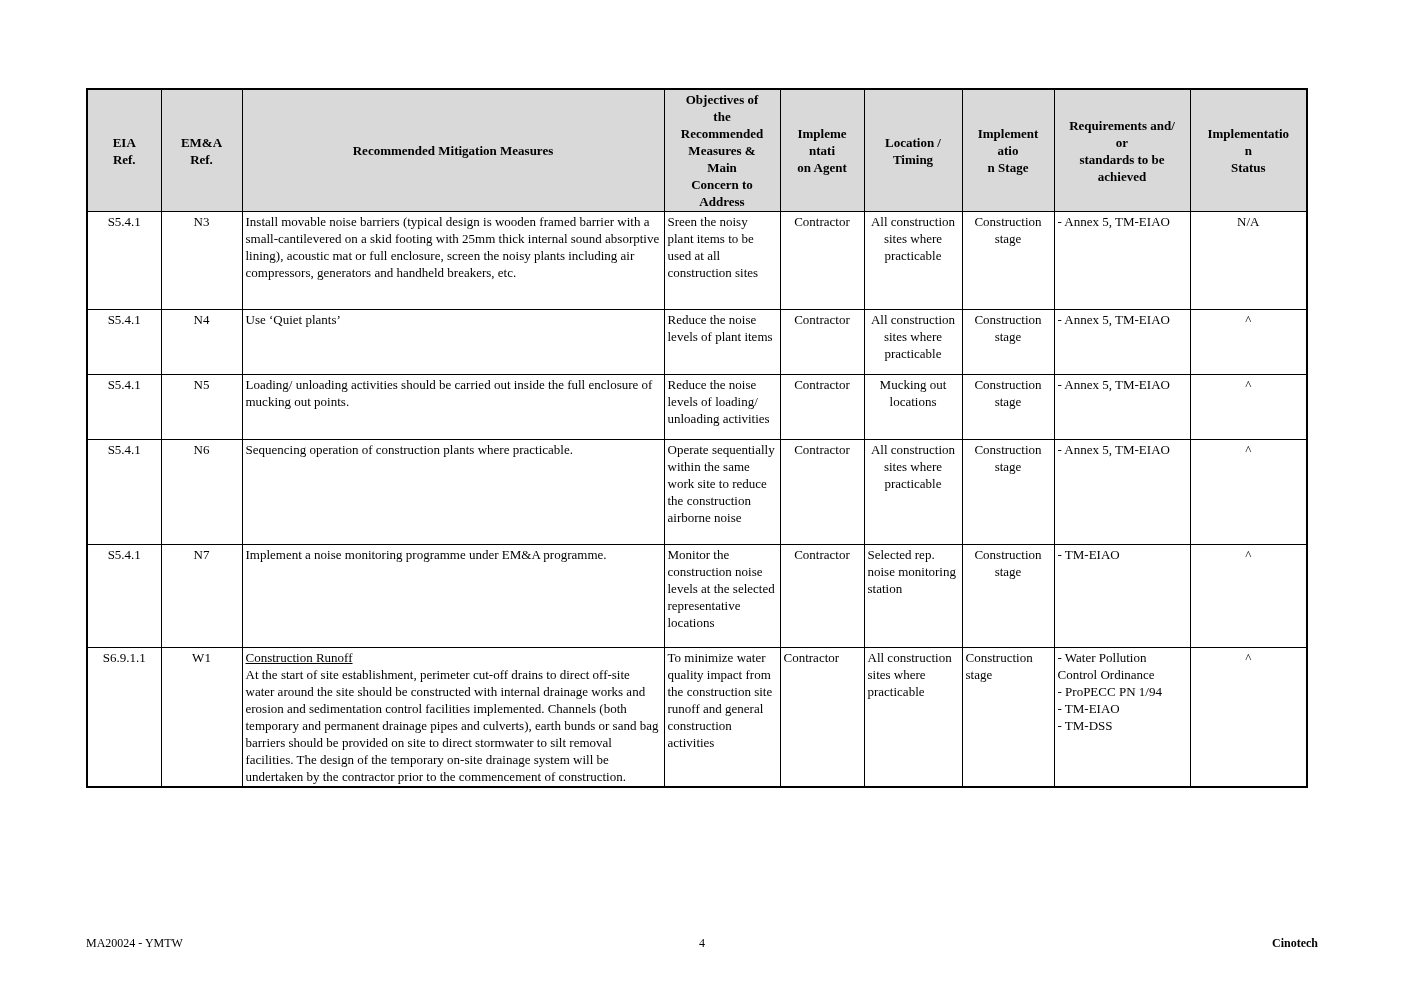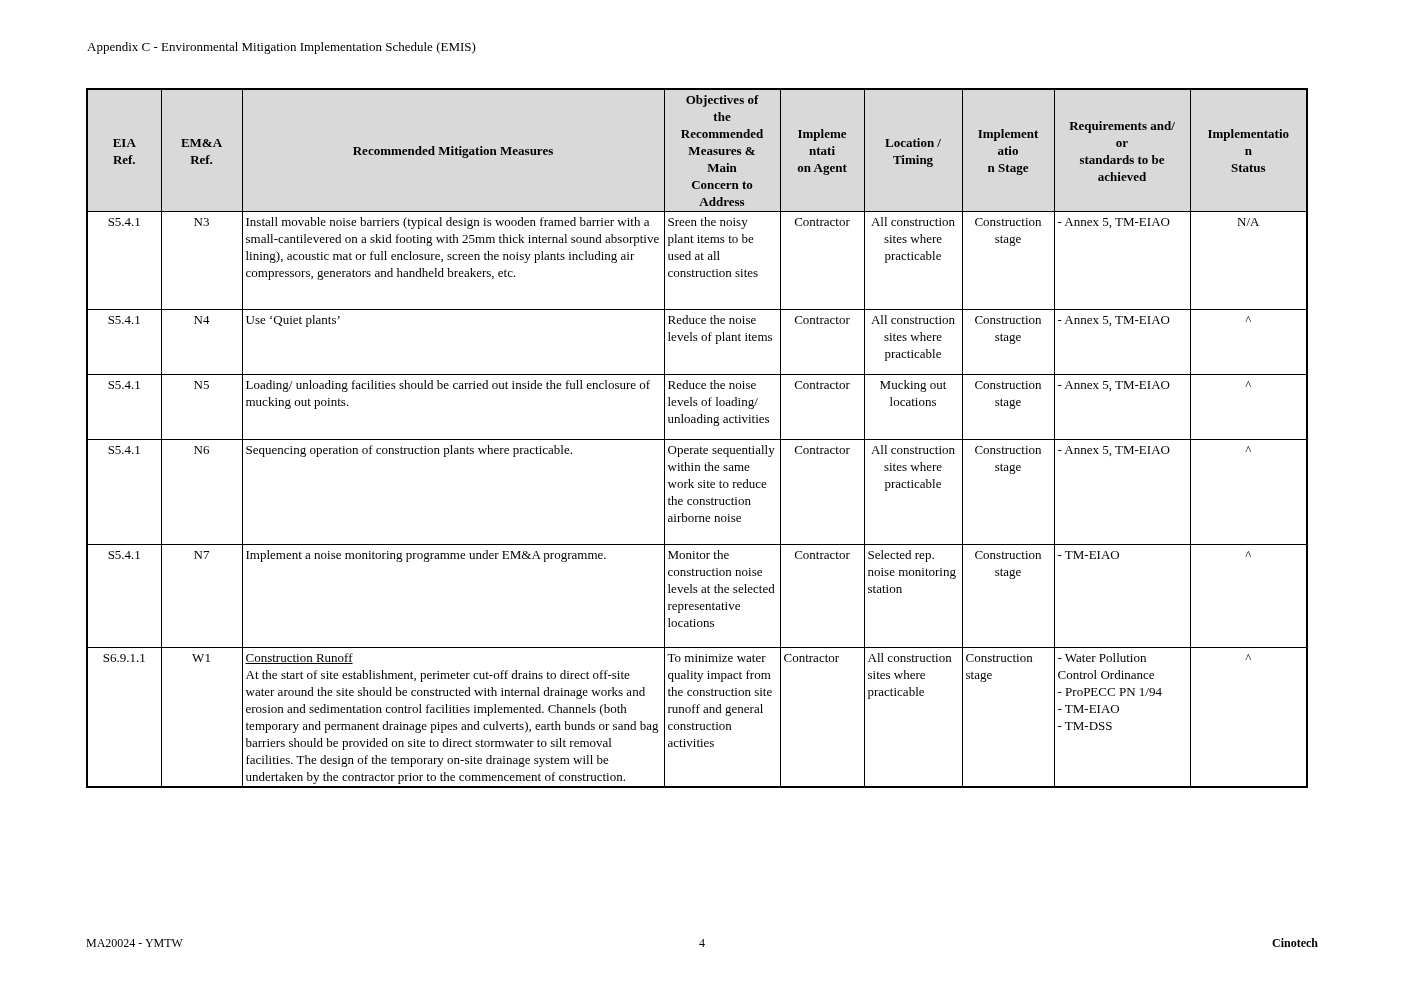--- a/index.html
+++ b/index.html
@@ -76,21 +76,20 @@
   }
   .footer .fc { position: absolute; left: 0; right: 0; text-align: center; }
   .footer .fl { position: relative; }
   .footer .fr { position: relative; font-weight: bold; }
 </style>
 </head>
 <body>
 
 <div class="page">
 
-  <div class="doc-title">Appendix C - Environmental Mitigation Implementation Schedule (EMIS)</div>
 
   <table class="emis">
     <colgroup>
       <col style="width:74px">
         <col style="width:81px">
         <col style="width:422px">
       <col style="width:116px">
         <col style="width:84px">
         <col style="width:98px">
       <col style="width:92px">
@@ -139,21 +138,21 @@
         <td class="l">Reduce the noise levels of plant items</td>
         <td class="c">Contractor</td>
         <td class="c">All construction sites where practicable</td>
         <td class="c">Construction stage</td>
         <td class="l req">- Annex 5, TM-EIAO</td>
         <td class="c">^</td>
       </tr>
       <tr style="height:65px">
         <td class="c">S5.4.1</td>
         <td class="c">N5</td>
-        <td class="l"><span class="measure-heading"></span><span>Loading/ unloading facilities should be carried out inside the full enclosure of mucking out points.</span></td>
+        <td class="l"><span class="measure-heading"></span><span>Loading/ unloading activities should be carried out inside the full enclosure of mucking out points.</span></td>
         <td class="l">Reduce the noise levels of loading/ unloading activities</td>
         <td class="c">Contractor</td>
         <td class="c">Mucking out locations</td>
         <td class="c">Construction stage</td>
         <td class="l req">- Annex 5, TM-EIAO</td>
         <td class="c">^</td>
       </tr>
       <tr style="height:105px">
         <td class="c">S5.4.1</td>
         <td class="c">N6</td>

